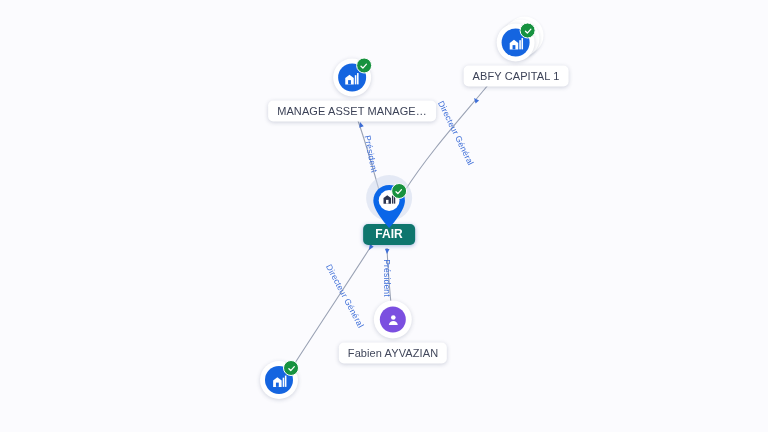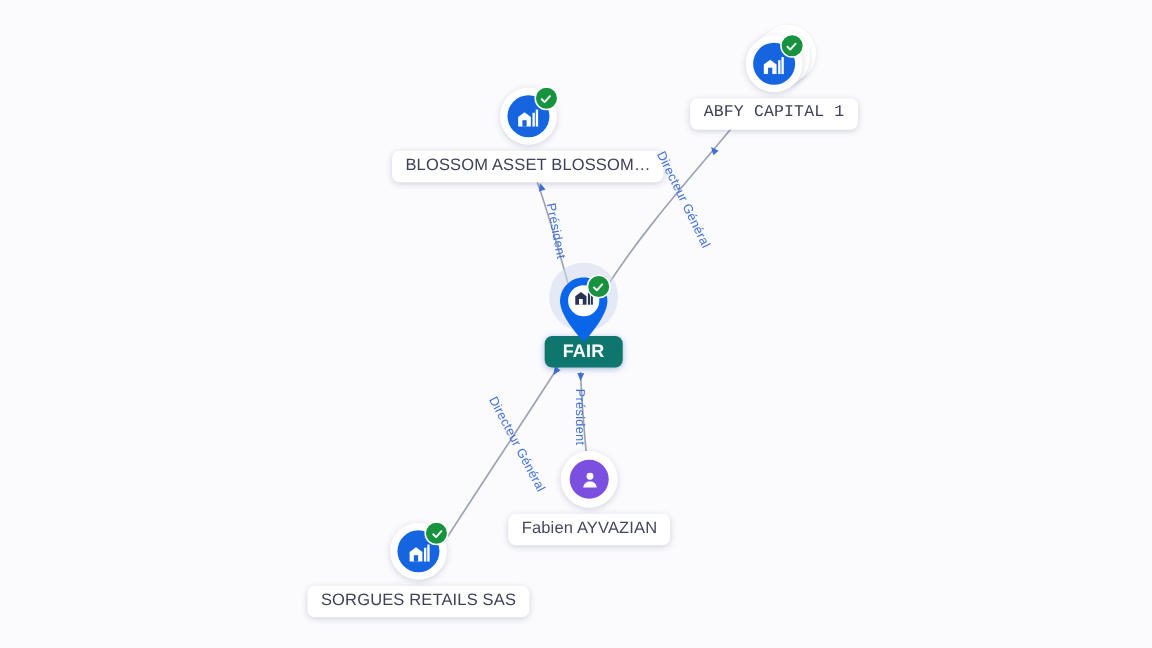--- a/index.html
+++ b/index.html
@@ -180,21 +180,21 @@
       <path d="M 0 0 L -5.2 2.3 L -5.2 -2.3 Z" fill="#3f6fd8" transform="translate(474,98) rotate(230)"></path>
       <path d="M 357 118 C 365 140 372 165 379 190" fill="none" stroke="#9aa2b4" stroke-width="1.1"></path>
       <path d="M 0 0 L -5.2 2.3 L -5.2 -2.3 Z" fill="#3f6fd8" transform="translate(360,122) rotate(253)"></path>
       <path d="M 375 240 C 358 267 324 318 295 363" fill="none" stroke="#9aa2b4" stroke-width="1.1"></path>
       <path d="M 0 0 L -5.2 2.3 L -5.2 -2.3 Z" fill="#3f6fd8" transform="translate(369,250) rotate(122)"></path>
       <path d="M 387 248 C 388 272 390 294 392 314" fill="none" stroke="#9aa2b4" stroke-width="1.1"></path>
       <path d="M 0 0 L -5.2 2.3 L -5.2 -2.3 Z" fill="#3f6fd8" transform="translate(387,254) rotate(92)"></path>
     </g>
 </svg>
 
-<div class="node" id="node-abfy-capital-1" style="left: 516px; top: 55px; font-family: Liberation Mono, monospace;">
+<div class="node" id="node-abfy-capital-1" style="left: 516px; top: 55px;">
   <div class="halo stacked">
     <div class="disc">
       <svg width="17" height="17" viewBox="0 0 24 24" aria-hidden="true">
         <path d="M3 21 L3 12 L9 7.5 L15 12 L15 21 Z" fill="#ffffff"></path>
         <rect x="7" y="15" width="4" height="6" fill="#1565e0"></rect>
         <rect x="16.5" y="8" width="2.2" height="13" fill="#ffffff"></rect>
         <rect x="19.6" y="5" width="2.2" height="16" fill="#ffffff"></rect>
       </svg>
     </div>
     <div class="badge">
@@ -215,40 +215,39 @@
         <rect x="16.5" y="8" width="2.2" height="13" fill="#ffffff"></rect>
         <rect x="19.6" y="5" width="2.2" height="16" fill="#ffffff"></rect>
       </svg>
     </div>
     <div class="badge">
       <svg width="9" height="9" viewBox="0 0 24 24" aria-hidden="true">
         <path d="M5 12.5 L10 17.5 L19.5 7" stroke="#ffffff" stroke-width="3.4" fill="none" stroke-linecap="round" stroke-linejoin="round"></path>
       </svg>
     </div>
   </div>
-  <div class="chip">BLOSSOM ASSET BLOSSOM…</div>
+  <div class="chip">MANAGE ASSET MANAGE…</div>
 </div>
 
 <div class="node" id="node-sorgues-retails-sas" style="left: 279px; top: 380px;">
   <div class="halo">
     <div class="disc">
       <svg width="17" height="17" viewBox="0 0 24 24" aria-hidden="true">
         <path d="M3 21 L3 12 L9 7.5 L15 12 L15 21 Z" fill="#ffffff"></path>
         <rect x="7" y="15" width="4" height="6" fill="#1565e0"></rect>
         <rect x="16.5" y="8" width="2.2" height="13" fill="#ffffff"></rect>
         <rect x="19.6" y="5" width="2.2" height="16" fill="#ffffff"></rect>
       </svg>
     </div>
     <div class="badge">
       <svg width="9" height="9" viewBox="0 0 24 24" aria-hidden="true">
         <path d="M5 12.5 L10 17.5 L19.5 7" stroke="#ffffff" stroke-width="3.4" fill="none" stroke-linecap="round" stroke-linejoin="round"></path>
       </svg>
     </div>
   </div>
-  <div class="chip">SORGUES RETAILS SAS</div>
 </div>
 
 <div class="node" id="node-fabien-ayvazian" style="left: 393px; top: 332px; justify-content: space-between;">
   <div class="person-halo">
     <div class="person-disc">
       <svg width="15" height="15" viewBox="0 0 24 24" aria-hidden="true">
         <circle cx="12" cy="8" r="3.7" fill="#ffffff"></circle>
         <path d="M4.8 20 C5.4 15.6 8.4 13.6 12 13.6 C15.6 13.6 18.6 15.6 19.2 20 Z" fill="#ffffff"></path>
       </svg>
     </div>

